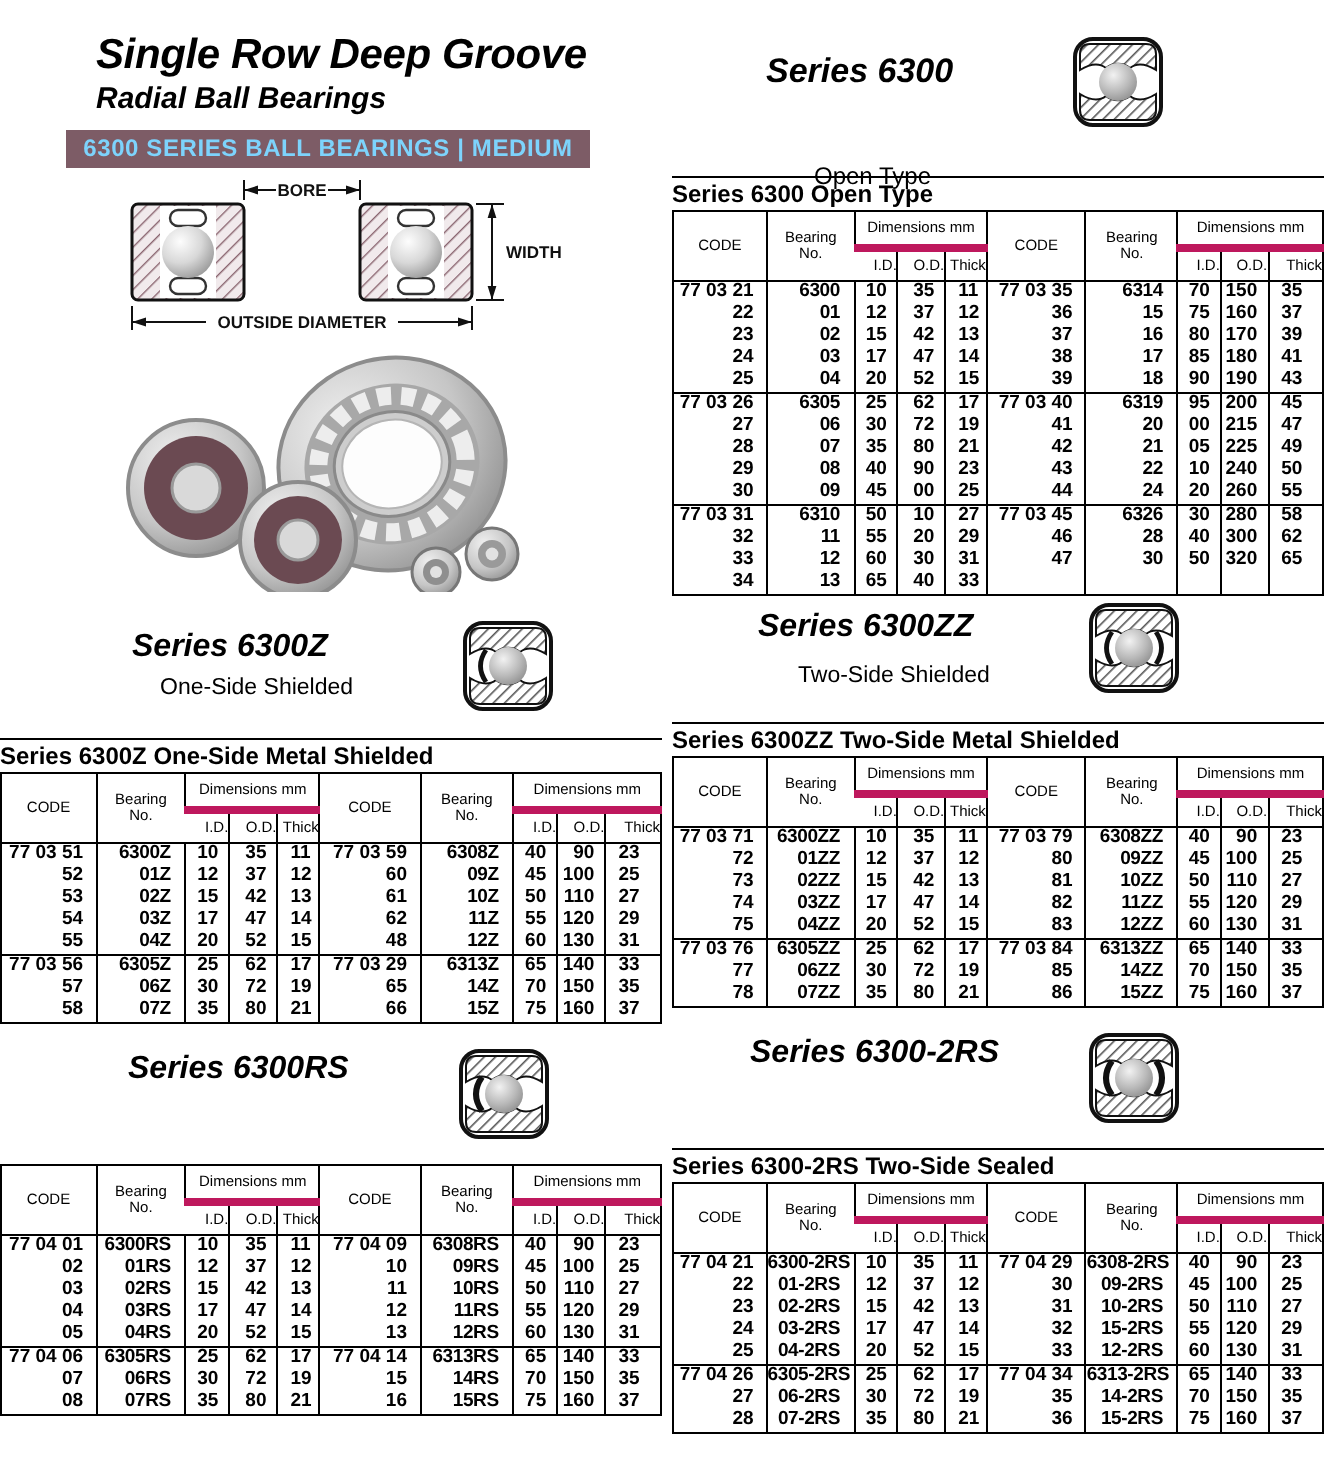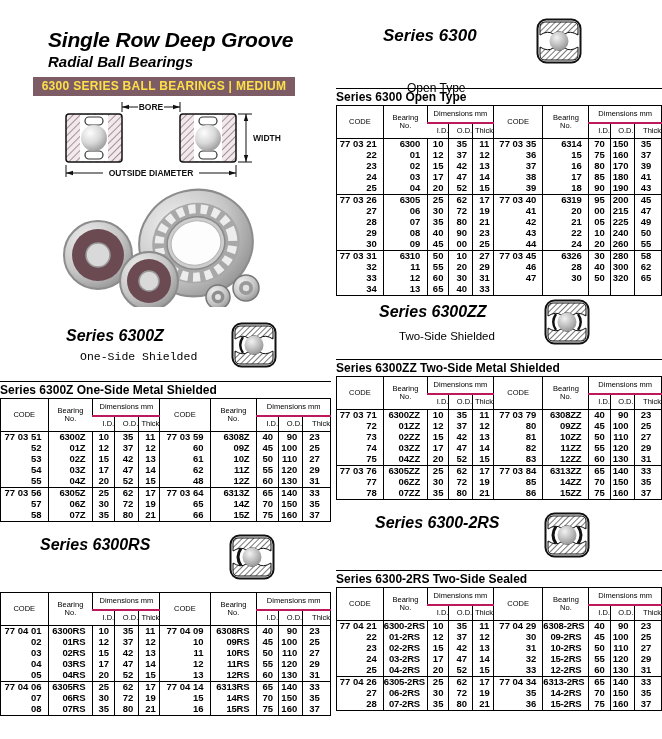--- a/index.html
+++ b/index.html
@@ -1,67 +1,67 @@
 <!DOCTYPE html>
 <html><head>
 <meta charset="utf-8">
 <style>
   html,body { margin:0; padding:0; background:#fff; }
   body { width:662px; height:739px; font-family:"Liberation Sans",sans-serif; color:#000; overflow:hidden; }
   .page { display:grid; grid-template-columns:331px 331px; width:662px; }
 
   
   .lc-top { height:290px; }
-  .main-title { margin:28px 0 0 48px; font-style:italic; font-weight:bold; font-size:21px; letter-spacing:-0.2px; }
+  .main-title { margin:16px 0 0 48px; font-style:italic; font-weight:bold; font-size:21px; letter-spacing:-0.2px; }
   .main-subtitle { margin:1px 0 0 48px; font-style:italic; font-weight:bold; font-size:15px; }
   .banner { margin:7px 0 0 33px; width:262px; height:19px; line-height:19px; text-align:center;
-            color:#fde047; font-weight:bold; font-size:12px; letter-spacing:0.3px; background:#7d5c66; }
+            color:#7dd3fc; font-weight:bold; font-size:12px; letter-spacing:0.3px; background:#7d5c66; }
   .diagram { margin:3px 0 0 46px; }
   .photo { margin:0 0 0 46px; }
   .dlab { font-family:"Liberation Sans",sans-serif; font-weight:bold; font-size:8.5px; fill:#111; }
 
   
   .sec-header { position:relative; }
   .sec-title { font-style:italic; font-weight:bold; font-size:16px; }
   .sec-sub { font-size:11.5px; }
   .sec-icon { position:absolute; display:block; width:46px; height:46px; }
 
   .sh-open { height:88px; }
   .sh-open .sec-title { padding:26px 0 0 52px; font-size:17px; }
   .sh-open .sec-sub { padding:7px 12px 0 76px; font-size:12px;margin-top:28px; }
   .sh-open .sec-icon { top:18px; right:80px; }
 
   .sh-z, .sh-zz { height:63px; }
   .sh-z .sec-title { padding:9px 0 0 66px; }
-  .sh-z .sec-sub { padding:5px 0 0 80px;font-family:Liberation Mono, monospace; }
+  .sh-z .sec-sub { padding:5px 0 0 80px; }
   .sh-z .sec-icon { top:4px; right:54px; }
   .sh-zz .sec-title { padding:7px 0 0 48px; }
   .sh-zz .sec-sub { padding:9px 0 0 68px; }
   .sh-zz .sec-icon { top:3px; right:72px; }
 
   .sh-rs, .sh-rs2 { height:58px; margin-top:12px; }
-  .sh-rs .sec-title { padding:2px 0 0 40px; }
+  .sh-rs .sec-title { padding:2px 0 0 64px; }
   .sh-rs .sec-sub { padding:6px 0 0 70px; }
   .sh-rs .sec-icon { top:0; right:56px; }
   .sh-rs2 .sec-title { padding:2px 0 0 44px; }
   .sh-rs2 .sec-sub { padding:5px 0 0 58px; }
   .sh-rs2 .sec-icon { top:0; right:72px; }
 
   
   .tbl-block { width:331px; }
   .col-right .tbl-block { width:326px; margin-left:5px; }
   .tbl-title { border-top:1.5px solid #000; font-weight:bold; font-size:12px; padding:1px 0 1px 0; }
   table { border-collapse:collapse; table-layout:fixed; width:100%; border:1.5px solid #000; }
   thead { border-bottom:1.5px solid #000; }
   th, td { border-left:1px solid #000; padding:0; }
   th:first-child, td:first-child { border-left:none; }
   th { font-weight:normal; font-size:7.5px; text-align:center; line-height:8.5px; }
   thead tr:first-child th { height:16px; }
   thead tr:last-child th { height:14px;text-align:right; }
-  th.hd { border-bottom:2px solid #be185d; }
+  th.hd { border-bottom:4px solid #be185d; }
   td { font-weight:bold; font-size:9.5px; line-height:10.6px; height:11px; white-space:nowrap; overflow:hidden; }
   tbody tr.gstart td { border-top:1.5px solid #000; }
   td.c { text-align:right; padding-right:6px; }
   td.b { text-align:right; padding-right:7px; letter-spacing:-0.2px; }
   td.d { text-align:right; padding-right:5px; }
   td.o { text-align:right; padding-right:5px; }
   td.t { text-align:left; padding-left:6px; }
 </style>
 </head>
 <body>
@@ -280,21 +280,21 @@
               <td class="d">60</td>
               <td class="o">130</td>
               <td class="t">31</td>
             </tr>
             <tr class="gstart">
               <td class="c">77 03 56</td>
               <td class="b">6305Z</td>
               <td class="d">25</td>
               <td class="o">62</td>
               <td class="t">17</td>
-              <td class="c">77 03 64</td>
+              <td class="c">77 03 29</td>
               <td class="b">6313Z</td>
               <td class="d">65</td>
               <td class="o">140</td>
               <td class="t">33</td>
             </tr>
             <tr>
               <td class="c">57</td>
               <td class="b">06Z</td>
               <td class="d">30</td>
               <td class="o">72</td>

